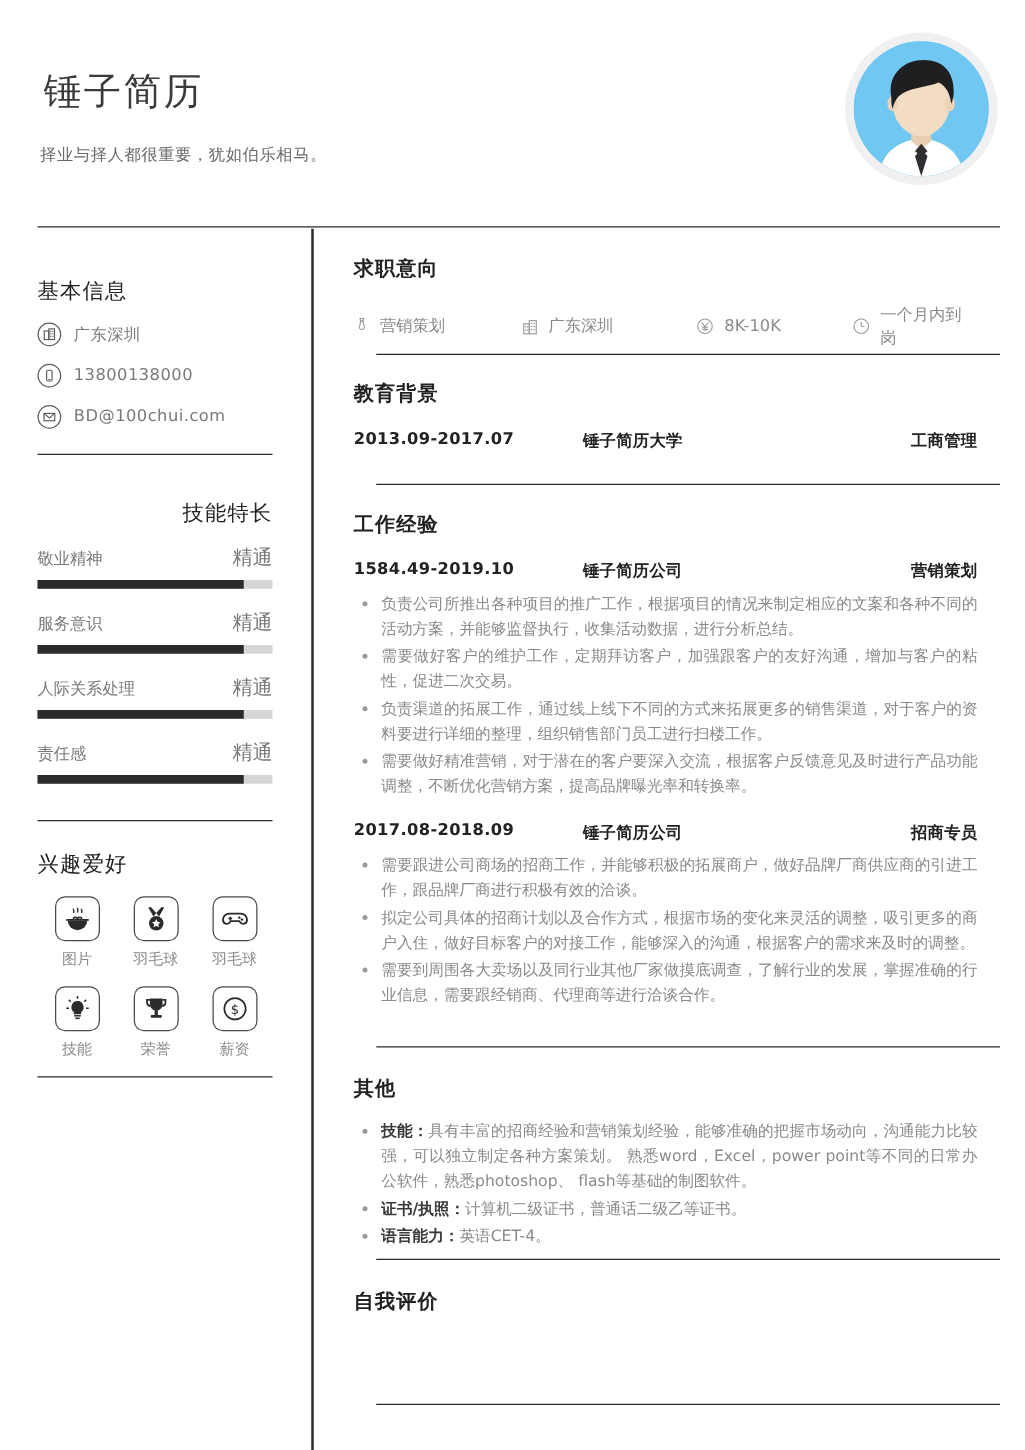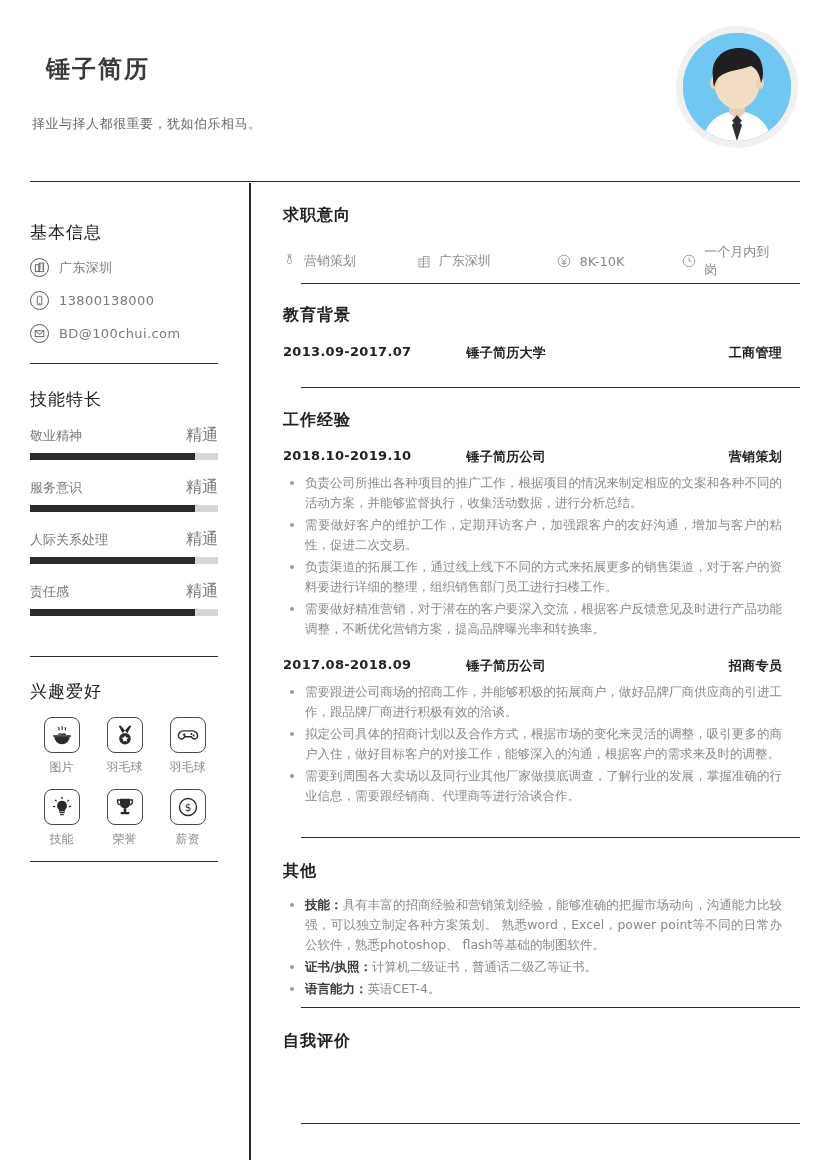--- a/index.html
+++ b/index.html
@@ -32,24 +32,24 @@
     position: absolute;
     left: 30px;
     top: 0;
     right: 20px;
     height: 182px;
     border-bottom: 1.5px solid #2b2b2b;
     box-sizing: border-box;
   }
   .name-title {
     position: absolute;
-    left: 16px;
+    left: 5px;
     top: 53px;
-    font-size: 24px;
-    font-weight: 700;
+    font-size: 30px;
+    font-weight: 400;
     letter-spacing: 2px;
     color: #3a3a3a;
   }
   .name-slogan {
     position: absolute;
     left: 2px;
     top: 115px;
     font-size: 13px;
     color: #6a6a6a;
     letter-spacing: 0.5px;
@@ -363,21 +363,21 @@
               <rect x="1.3" y="3" width="9.4" height="6.4" fill="none" stroke="#5c5c5c" stroke-width="1"></rect>
               <polyline points="1.3,3 6,7 10.7,3" fill="none" stroke="#5c5c5c" stroke-width="1"></polyline>
             </svg>
           </span>
           <span class="info-text">BD@100chui.com</span>
         </div>
       </div>
 
       <div class="lrule" style="top:180px;"></div>
 
-      <div class="lsec" style="top:205px;">
+      <div class="lsec" style="top:216px;text-align:right;">
         <div class="lsec-title">技能特长</div>
 
         <div class="skill">
           <div class="skill-head">
             <span class="skill-name">敬业精神</span>
             <span class="skill-level">精通</span>
           </div>
           <div class="skill-track">
             <div class="skill-fill" style="width:88%"></div>
           </div>
@@ -573,21 +573,21 @@
         </div>
       </div>
 
       <div class="rrule" style="top:204px;"></div>
 
       <div class="rsec" style="top:227px;">
         <div class="rsec-title">工作经验</div>
 
         <div style="margin-top:17px;">
           <div class="exp-head">
-            <span>2018.10-2019.10</span>
+            <span>1584.49-2019.10</span>
             <span class="mid">锤子简历公司</span>
             <span class="end">营销策划</span>
           </div>
           <ul class="bullets">
             <li>负责公司所推出各种项目的推广工作，根据项目的情况来制定相应的文案和各种不同的活动方案，并能够监督执行，收集活动数据，进行分析总结。</li>
             <li>需要做好客户的维护工作，定期拜访客户，加强跟客户的友好沟通，增加与客户的粘性，促进二次交易。</li>
             <li>负责渠道的拓展工作，通过线上线下不同的方式来拓展更多的销售渠道，对于客户的资料要进行详细的整理，组织销售部门员工进行扫楼工作。</li>
             <li>需要做好精准营销，对于潜在的客户要深入交流，根据客户反馈意见及时进行产品功能调整，不断优化营销方案，提高品牌曝光率和转换率。</li>
           </ul>
         </div>

